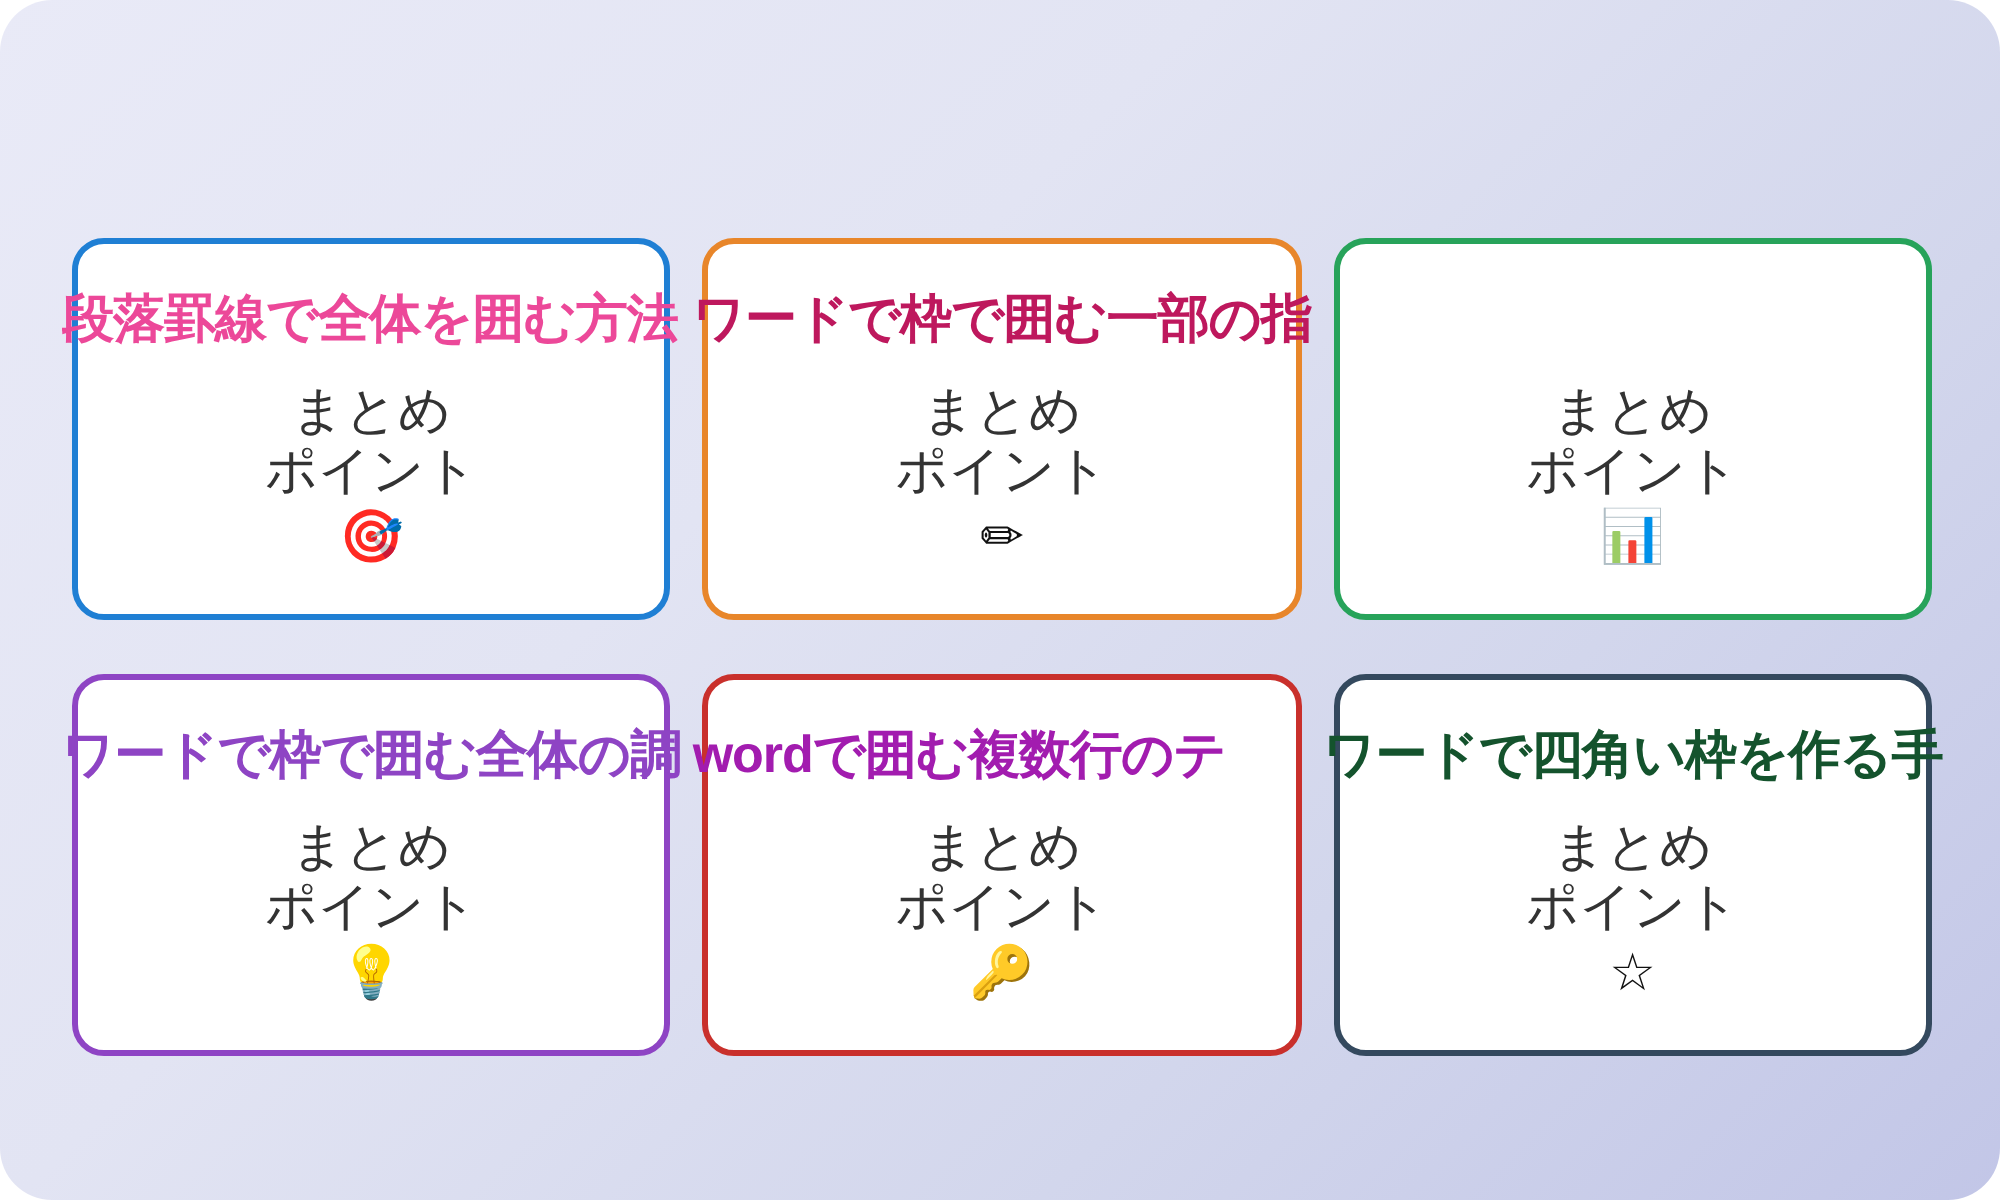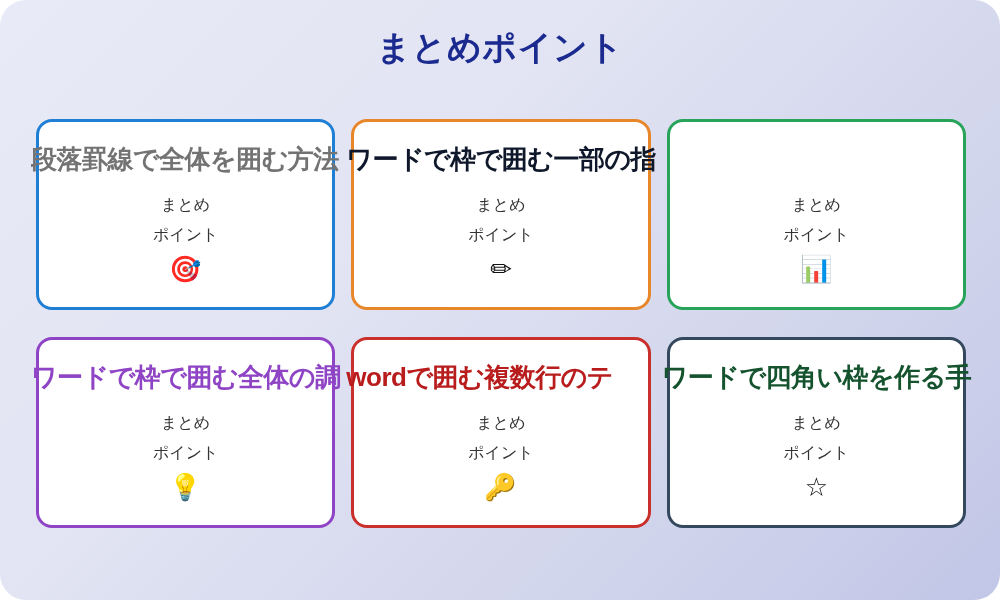--- a/index.html
+++ b/index.html
@@ -74,21 +74,21 @@
     text-overflow: clip;
     letter-spacing: -0.5px;
   }
 
   .card-body {
     position: absolute;
     top: 68px;
     left: 0;
     width: 100%;
     text-align: center;
-    font-size: 16px;
+    font-size: 26px;
     line-height: 30px;
     color: #333333;
     font-weight: normal;
   }
 
   .card-body .line {
     display: block;
   }
 
   .card-icon {
@@ -98,38 +98,37 @@
     width: 100%;
     text-align: center;
     font-size: 26px;
     line-height: 30px;
     color: #111111;
     font-family: "DejaVu Sans", sans-serif;
   }
 
   
   .accent-blue   { border-color: #1f7fd4; }
-  .accent-blue   .card-title { color: #737373; }
+  .accent-blue   .card-title { color: #ec4899; }
   .accent-orange { border-color: #e8862a; }
-  .accent-orange .card-title { color: #0f172a; }
+  .accent-orange .card-title { color: #be185d; }
   .accent-green  { border-color: #27a35a; }
   .accent-green  .card-title { color: #27a35a; }
   .accent-purple { border-color: #8e44c4; }
   .accent-purple .card-title { color: #8e44c4; }
   .accent-red    { border-color: #c9302c; }
-  .accent-red    .card-title { color: #b91c1c; }
+  .accent-red    .card-title { color: #a21caf; }
   .accent-slate  { border-color: #34495e; }
   .accent-slate  .card-title { color: #14532d; }
 </style>
 </head>
 <body>
 
 <div id="canvas">
 
-  <div id="page-title">まとめポイント</div>
 
   <div id="card-grid">
 
   <div class="card accent-blue">
         <div class="card-title">段落罫線で全体を囲む方法</div>
         <div class="card-body">
           <span class="line">まとめ</span>
           <span class="line">ポイント</span>
         </div>
         <div class="card-icon">🎯</div>

